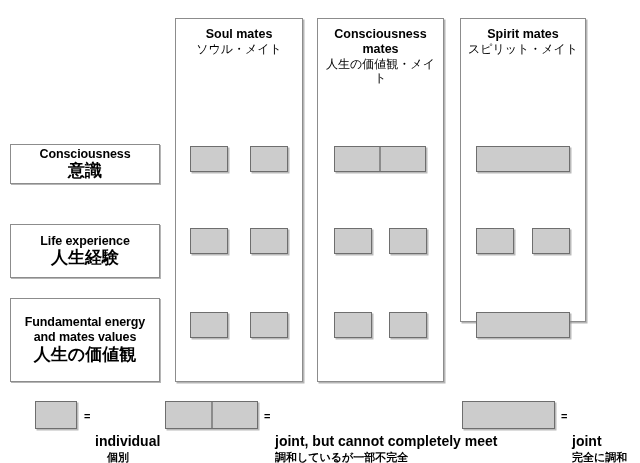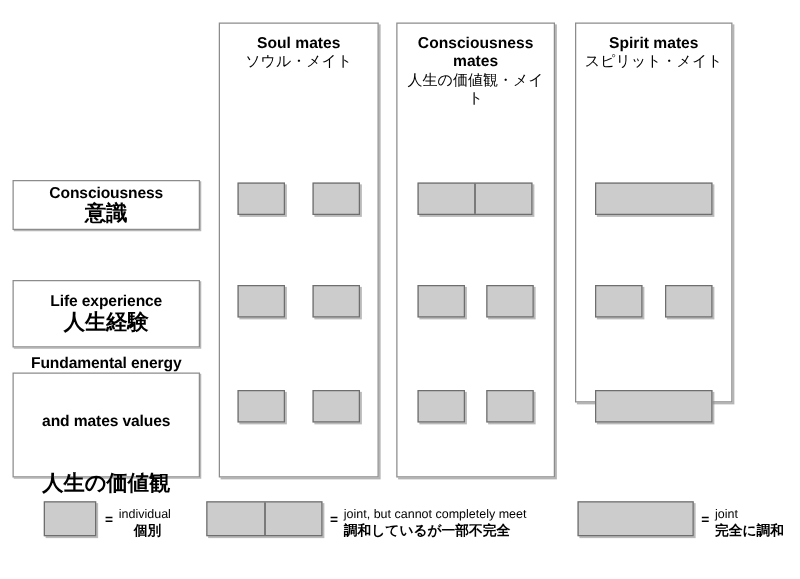--- a/index.html
+++ b/index.html
@@ -95,23 +95,24 @@
     bottom: 0;
     width: 1px;
     background: #4a4a4a;
     transform: translateX(-0.5px);
   }
   .legend-text {
     position: absolute;
     line-height: 1.25;
   }
   .legend-text .en {
-    font-size: 10px;
-    font-weight: normal;
-    white-space: nowrap;
+    font-size: 14px;
+    font-weight: bold;
+    white-space: nowrap;
+    margin-top: 27px;
   }
   .legend-text .ja {
     font-size: 11px;
     font-weight: bold;
     white-space: nowrap;
     padding-left: 12px;
   }
   .eq {
     position: absolute;
     font-size: 11px;
@@ -127,21 +128,21 @@
   <div class="frame row-label" style="left:10px; top:144px; width:150px; height:40px;">
     <div class="en">Consciousness</div>
     <div class="ja">意識</div>
   </div>
 
   <div class="frame row-label" style="left:10px; top:224px; width:150px; height:54px;">
     <div class="en">Life experience</div>
     <div class="ja">人生経験</div>
   </div>
 
-  <div class="frame row-label" style="left:10px; top:298px; width:150px; height:84px;gap:32px;">
+  <div class="frame row-label" style="left:10px; top:298px; width:150px; height:84px;">
     <div class="en">Fundamental energy</div>
     <div class="en">and mates values</div>
     <div class="ja">人生の価値観</div>
   </div>
 
   <div class="column" style="left:175px; top:18px; width:128px; height:364px;">
     <div class="col-head">
       <div class="en">Soul mates</div>
       <div class="ja">ソウル・メイト</div>
     </div>

